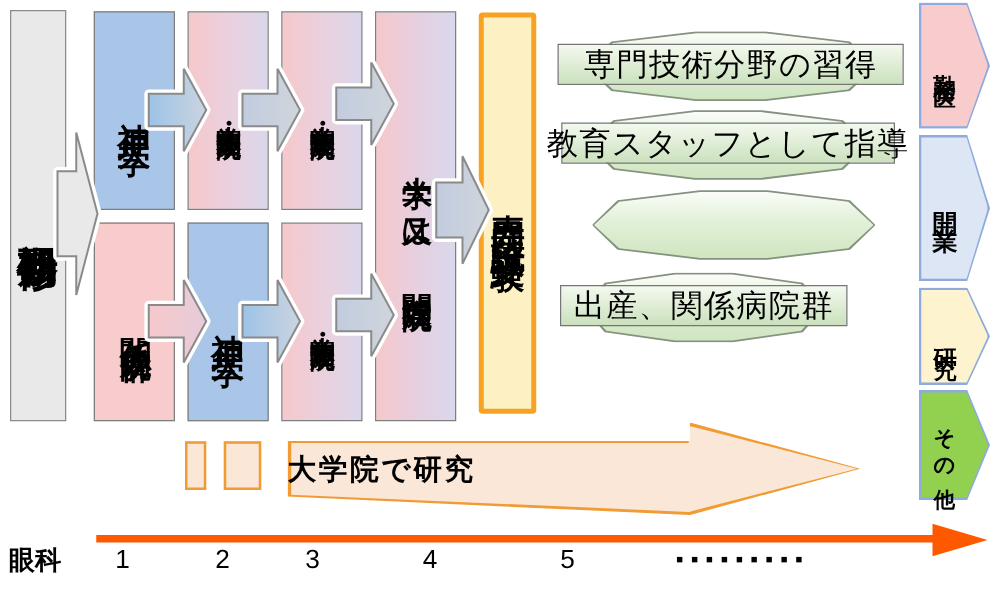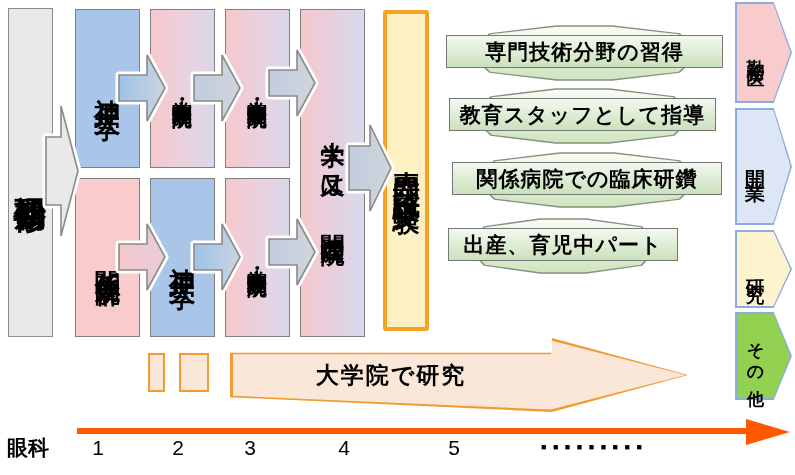--- a/index.html
+++ b/index.html
@@ -23,36 +23,36 @@
   .jarr{position:absolute;overflow:visible;}
 
   
   .activity{position:absolute;}
   .hexclip{clip-path:polygon(0 50%,9% 16%,38% 2%,62% 2%,91% 16%,100% 50%,91% 84%,62% 98%,38% 98%,9% 84%);}
   .hex-o{position:absolute;left:8%;right:8%;top:0;bottom:0;background:#84927F;}
   .hex-i{position:absolute;inset:1.6px;background:linear-gradient(180deg,#FBFDF9 0%,#E2F0D8 45%,#CFE5C0 100%);}
   .act-rect{position:absolute;left:0;right:0;top:11px;height:33px;box-sizing:border-box;
             border:1.8px solid #767676;background:linear-gradient(180deg,#F3F9EF 0%,#CBE1BD 100%);
             display:flex;align-items:center;justify-content:center;}
-  .act-label{font-weight:bold;font-size:21px;letter-spacing:1px;white-space:nowrap;color:#000;text-align:center;}
+  .act-label{font-weight:normal;font-size:25px;letter-spacing:1px;white-space:nowrap;color:#000;text-align:center;}
 
   
   .career{position:absolute;left:735px;width:57px;}
   .pentclip{clip-path:polygon(0 0,68% 0,100% 50%,68% 100%,0 100%);}
   .pent-o{position:absolute;inset:0;background:#8FAADC;}
   .pent-i{position:absolute;inset:1.6px;}
   .career-label{position:absolute;left:0;top:0;bottom:0;width:72%;
                 display:flex;align-items:center;justify-content:center;}
 
   
   .gclip{clip-path:polygon(0 20%,70.3% 20%,70.3% 0,100% 50%,70.3% 100%,0 80%);}
   .grad-o{position:absolute;left:230px;top:338px;width:458px;height:74px;background:#F09B33;}
   .grad-i{position:absolute;inset:2.5px;background:#FBE7D7;}
   .grad-label-wrap{position:absolute;left:230px;top:338px;width:322px;height:74px;
-                   display:flex;align-items:center;justify-content:center;}
+                   display:flex;align-items:center;justify-content:flex-start;}
   .grad-label{font-weight:bold;font-size:23px;letter-spacing:2px;color:#000;}
   .gsq{position:absolute;box-sizing:border-box;border:2.5px solid #F09B33;background:#FBE7D7;}
 
   
   .axis-line{position:absolute;left:77px;top:428px;width:672px;height:6px;background:#FF5900;}
   .axis-head{position:absolute;left:746px;top:419px;width:0;height:0;
              border-left:44px solid #FF5900;border-top:13px solid transparent;border-bottom:13px solid transparent;}
   .axis-dept{position:absolute;left:7px;top:434px;font-weight:bold;font-size:21px;}
   .year{position:absolute;top:436px;font-size:21px;transform:translateX(-50%);}
   .axis-dots{position:absolute;left:541px;top:442px;font-size:9px;font-weight:bold;letter-spacing:6.5px;white-space:nowrap;}
@@ -161,30 +161,27 @@
         <div class="hex-i hexclip"></div>
       </div>
     <div class="act-rect">
         <span class="act-label">教育スタッフとして指導</span>
       </div>
   </div>
   <div class="activity" style="left:452px;top:151px;width:270px;height:58px">
     <div class="hex-o hexclip">
         <div class="hex-i hexclip"></div>
       </div>
+  </div>
+  <div class="activity" style="left:448px;top:217px;width:230px;height:58px">
+    <div class="hex-o hexclip">
+        <div class="hex-i hexclip"></div>
+      </div>
     <div class="act-rect">
-        <span class="act-label">関係病院での臨床研鑽</span>
-      </div>
-  </div>
-  <div class="activity" style="left:448px;top:217px;width:230px;height:58px">
-    <div class="hex-o hexclip">
-        <div class="hex-i hexclip"></div>
-      </div>
-    <div class="act-rect">
-        <span class="act-label">出産、育児中パート</span>
+        <span class="act-label">出産、関係病院群</span>
       </div>
   </div>
 
   <div class="career" style="top:2px;height:101px">
     <div class="pent-o pentclip">
         <div class="pent-i pentclip" style="background:#F8CBCD"></div>
       </div>
     <div class="career-label">
         <span class="vtext" style="font-size:18px;letter-spacing:6px">勤務医</span>
       </div>

